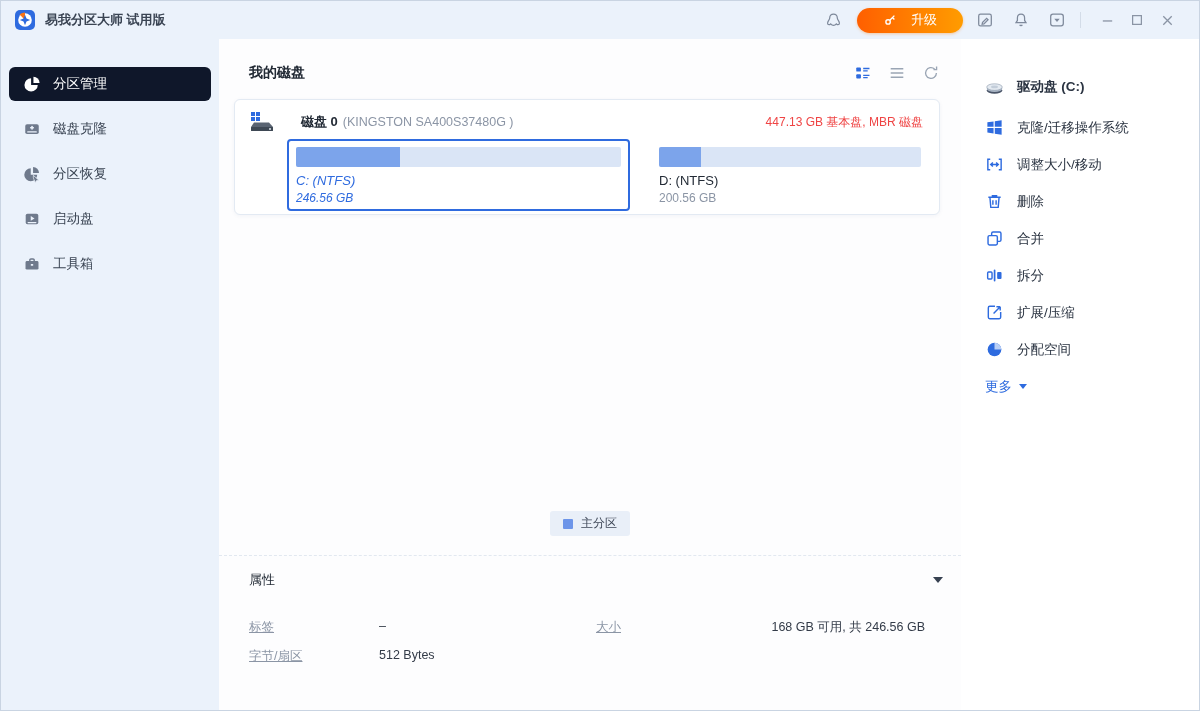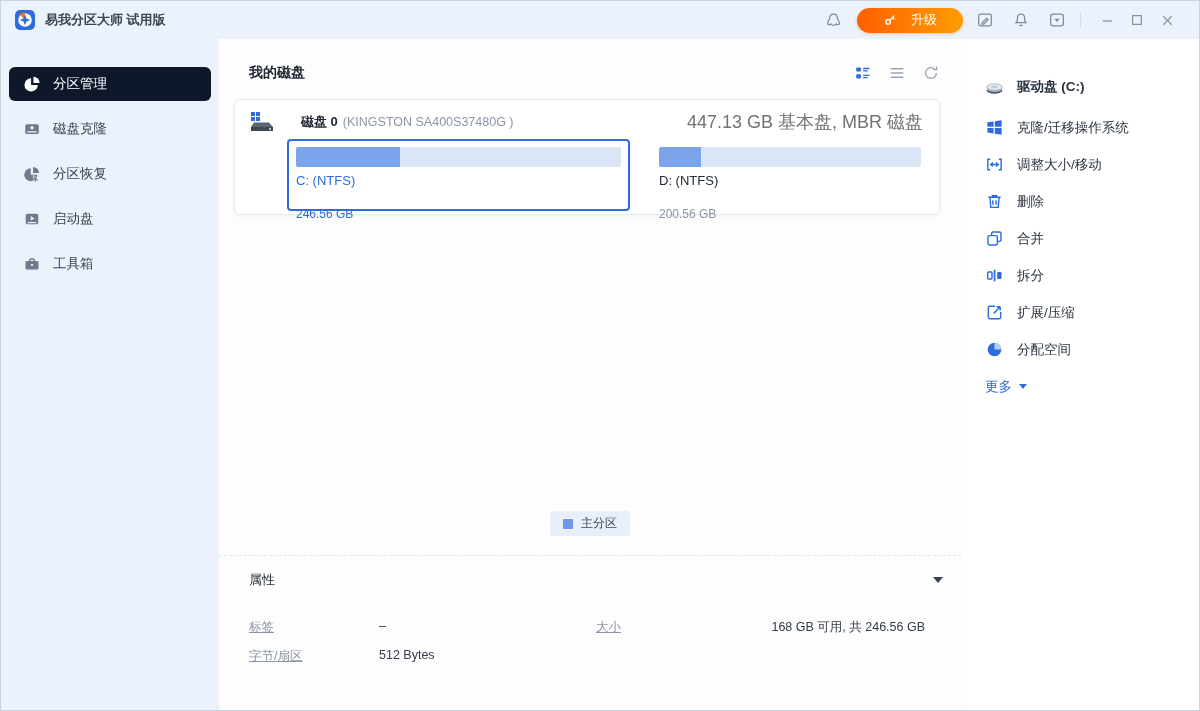--- a/index.html
+++ b/index.html
@@ -48,31 +48,31 @@
   .view-btn { width:20px; height:20px; display:flex; align-items:center; justify-content:center;
               cursor:pointer; color:#9aa5b4; }
   .view-btn.active { color:#2e6bdf; }
 
   .disk-card { position:relative; margin:0 21px 0 15px; height:116px; background:#fff;
                border:1px solid #e3eaf3; border-radius:6px;
                box-shadow:0 1px 4px rgba(30,60,120,.05); cursor:pointer; }
   .disk-card-header { display:flex; align-items:center; padding:10px 16px 0 14px; }
   .disk-name { font-size:13px; font-weight:700; color:#222a35; margin-left:26px; }
   .disk-model { font-size:12.5px; color:#8b95a5; margin-left:5px; }
-  .disk-info { margin-left:auto; font-size:18px; color:#737373; }
+  .disk-info { margin-left:auto; font-size:12px; color:#ef4444; }
 
   .partition { position:absolute; top:39px; height:72px; border-radius:4px; padding:6px 7px;
                border:2px solid transparent; cursor:pointer; }
-  .partition.selected { border-color:#2f6bdf; background:#fff; }
+  .partition.selected { border-color:#2f6bdf; background:#fff;font-style:italic; }
   .part-c { left:52px; width:343px; }
   .part-d { left:415px; width:280px; }
   .part-bar { height:20px; border-radius:2px; background:#dae5f6; overflow:hidden; }
   .part-fill { height:100%; background:#7ca4eb; }
   .part-label { margin-top:6px; font-size:13px; color:#222a35; }
-  .part-size { margin-top:19px; font-size:12px; color:#8b95a5; }
+  .part-size { margin-top:3px; font-size:12px; color:#8b95a5; }
   .partition.selected .part-label, .partition.selected .part-size { color:#2f6bdf; }
 
   .main-spacer { flex:1; }
   .legend-row { display:flex; justify-content:center; margin-bottom:19px; }
   .legend-pill { display:flex; align-items:center; gap:8px; background:#e9eff8; border-radius:3px;
                  padding:4px 13px; font-size:12px; color:#3d4656; }
   .legend-swatch { width:10px; height:10px; background:#6d95e9; border-radius:1px; }
 
   .properties { height:155px; border-top:1px dashed #e2e8f0; padding:15px 18px 0 30px; }
   .prop-header { display:flex; align-items:center; }

